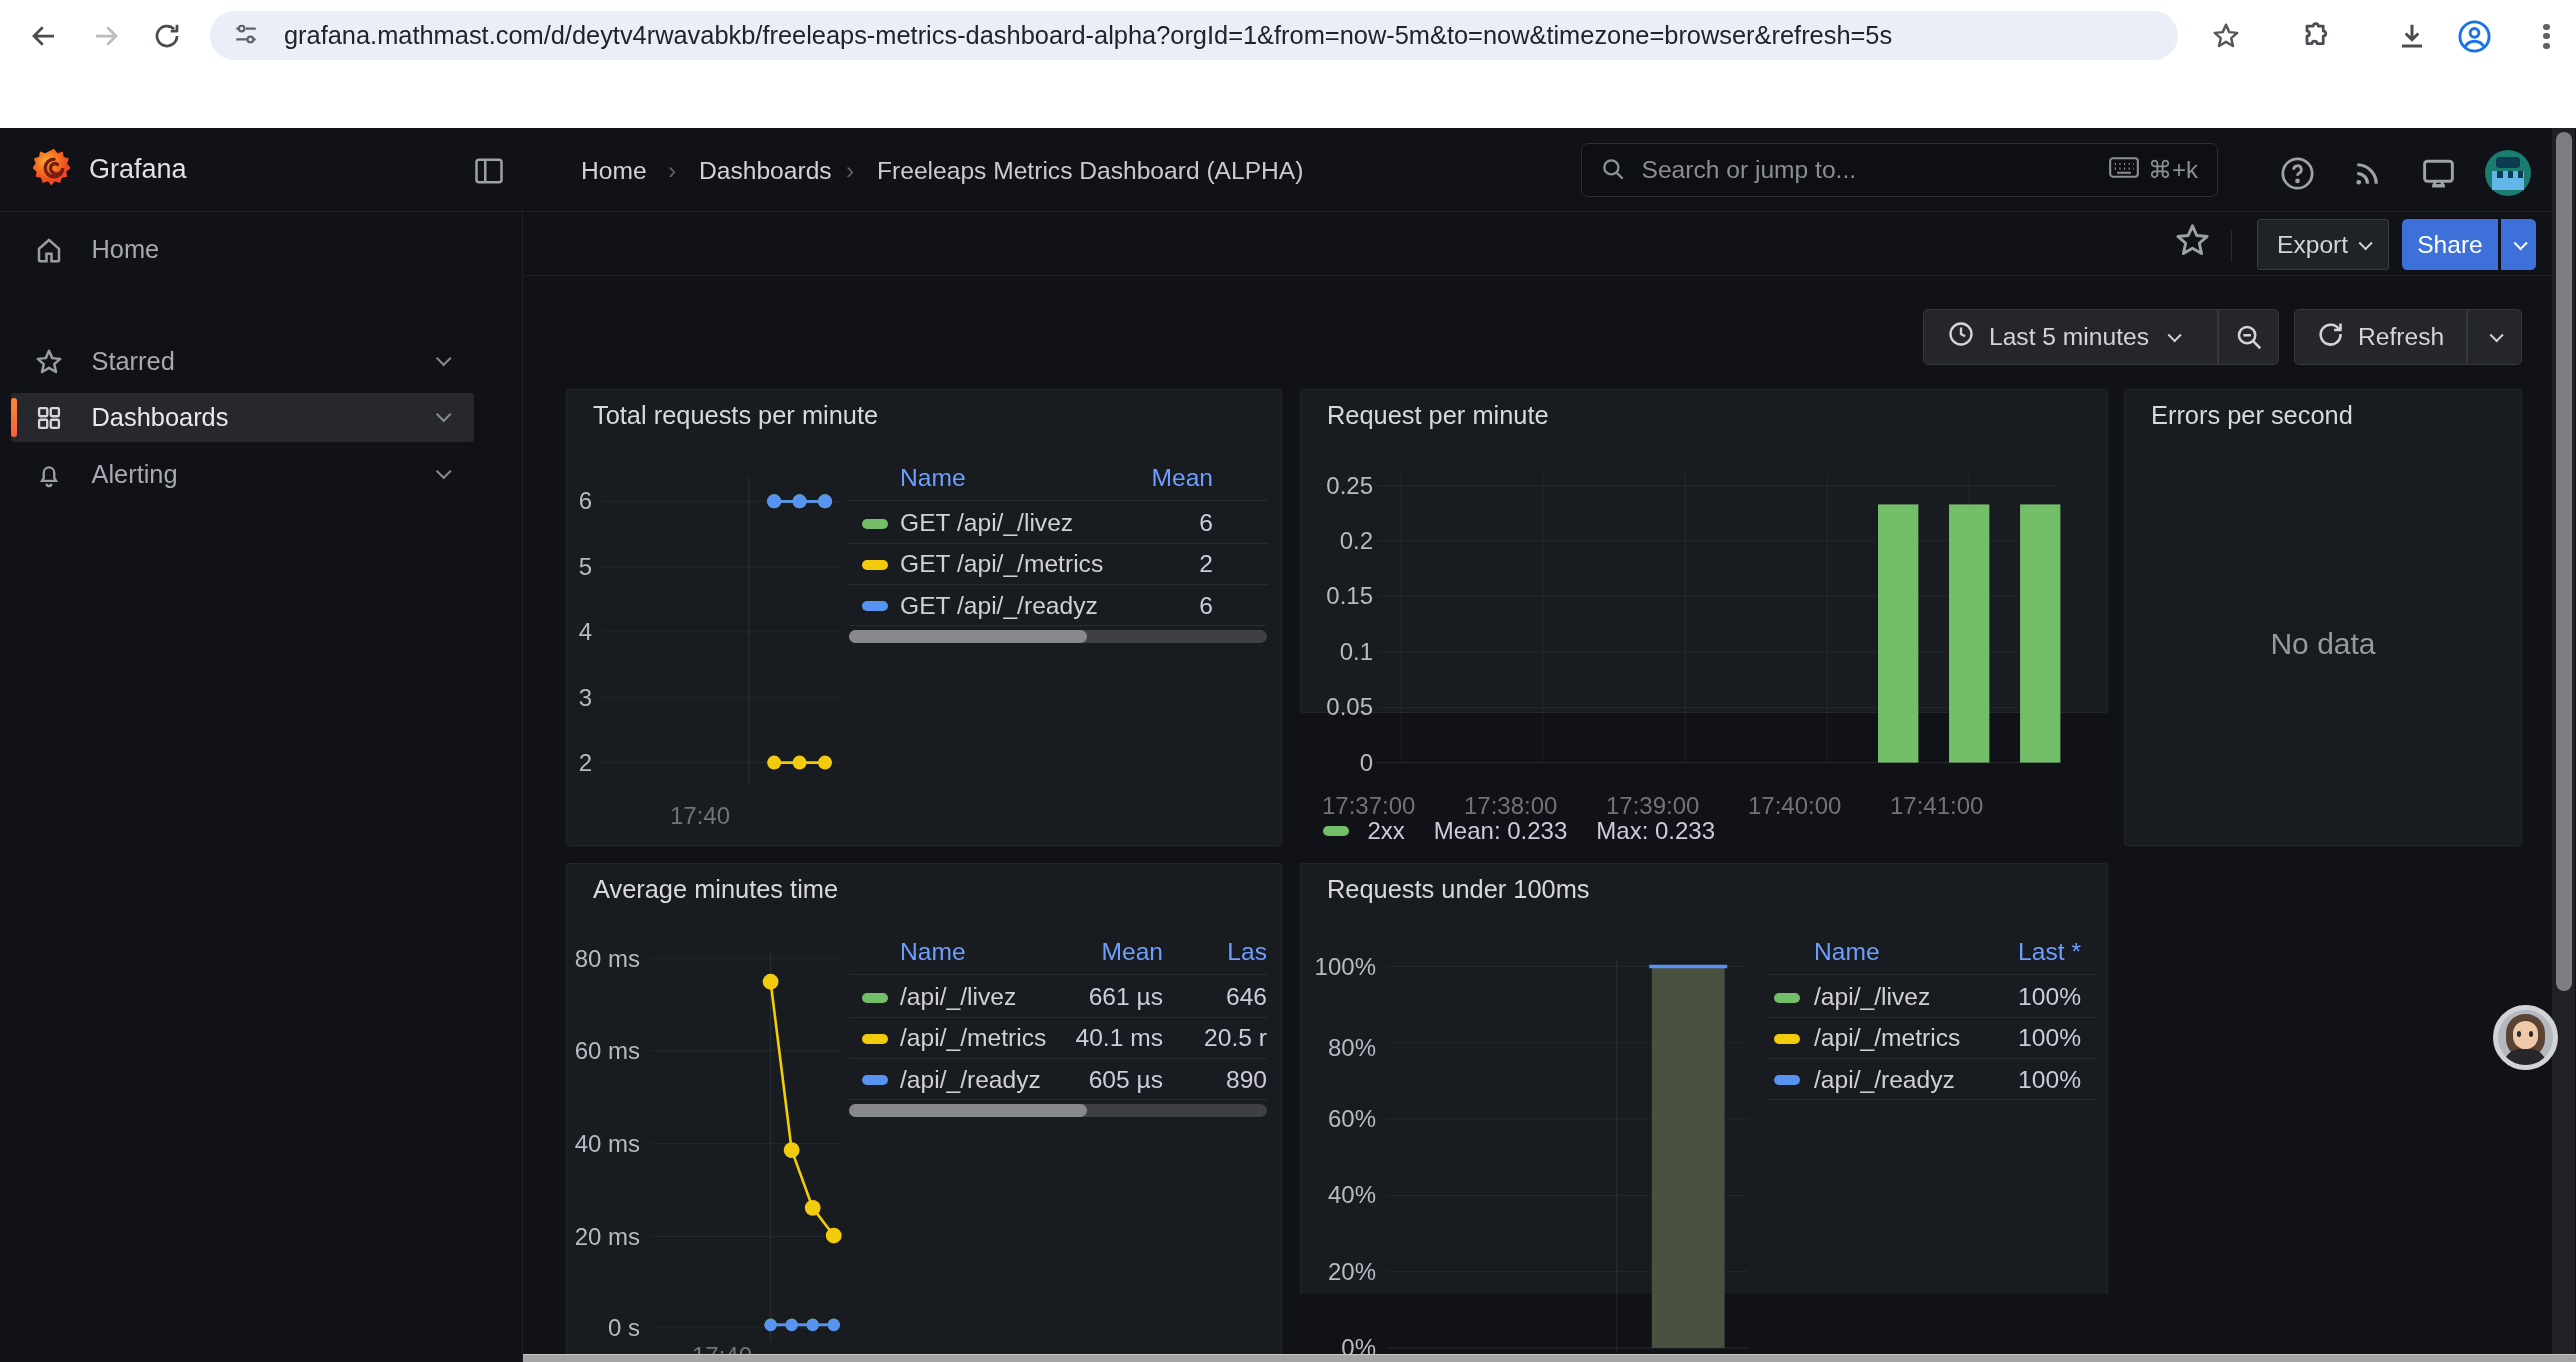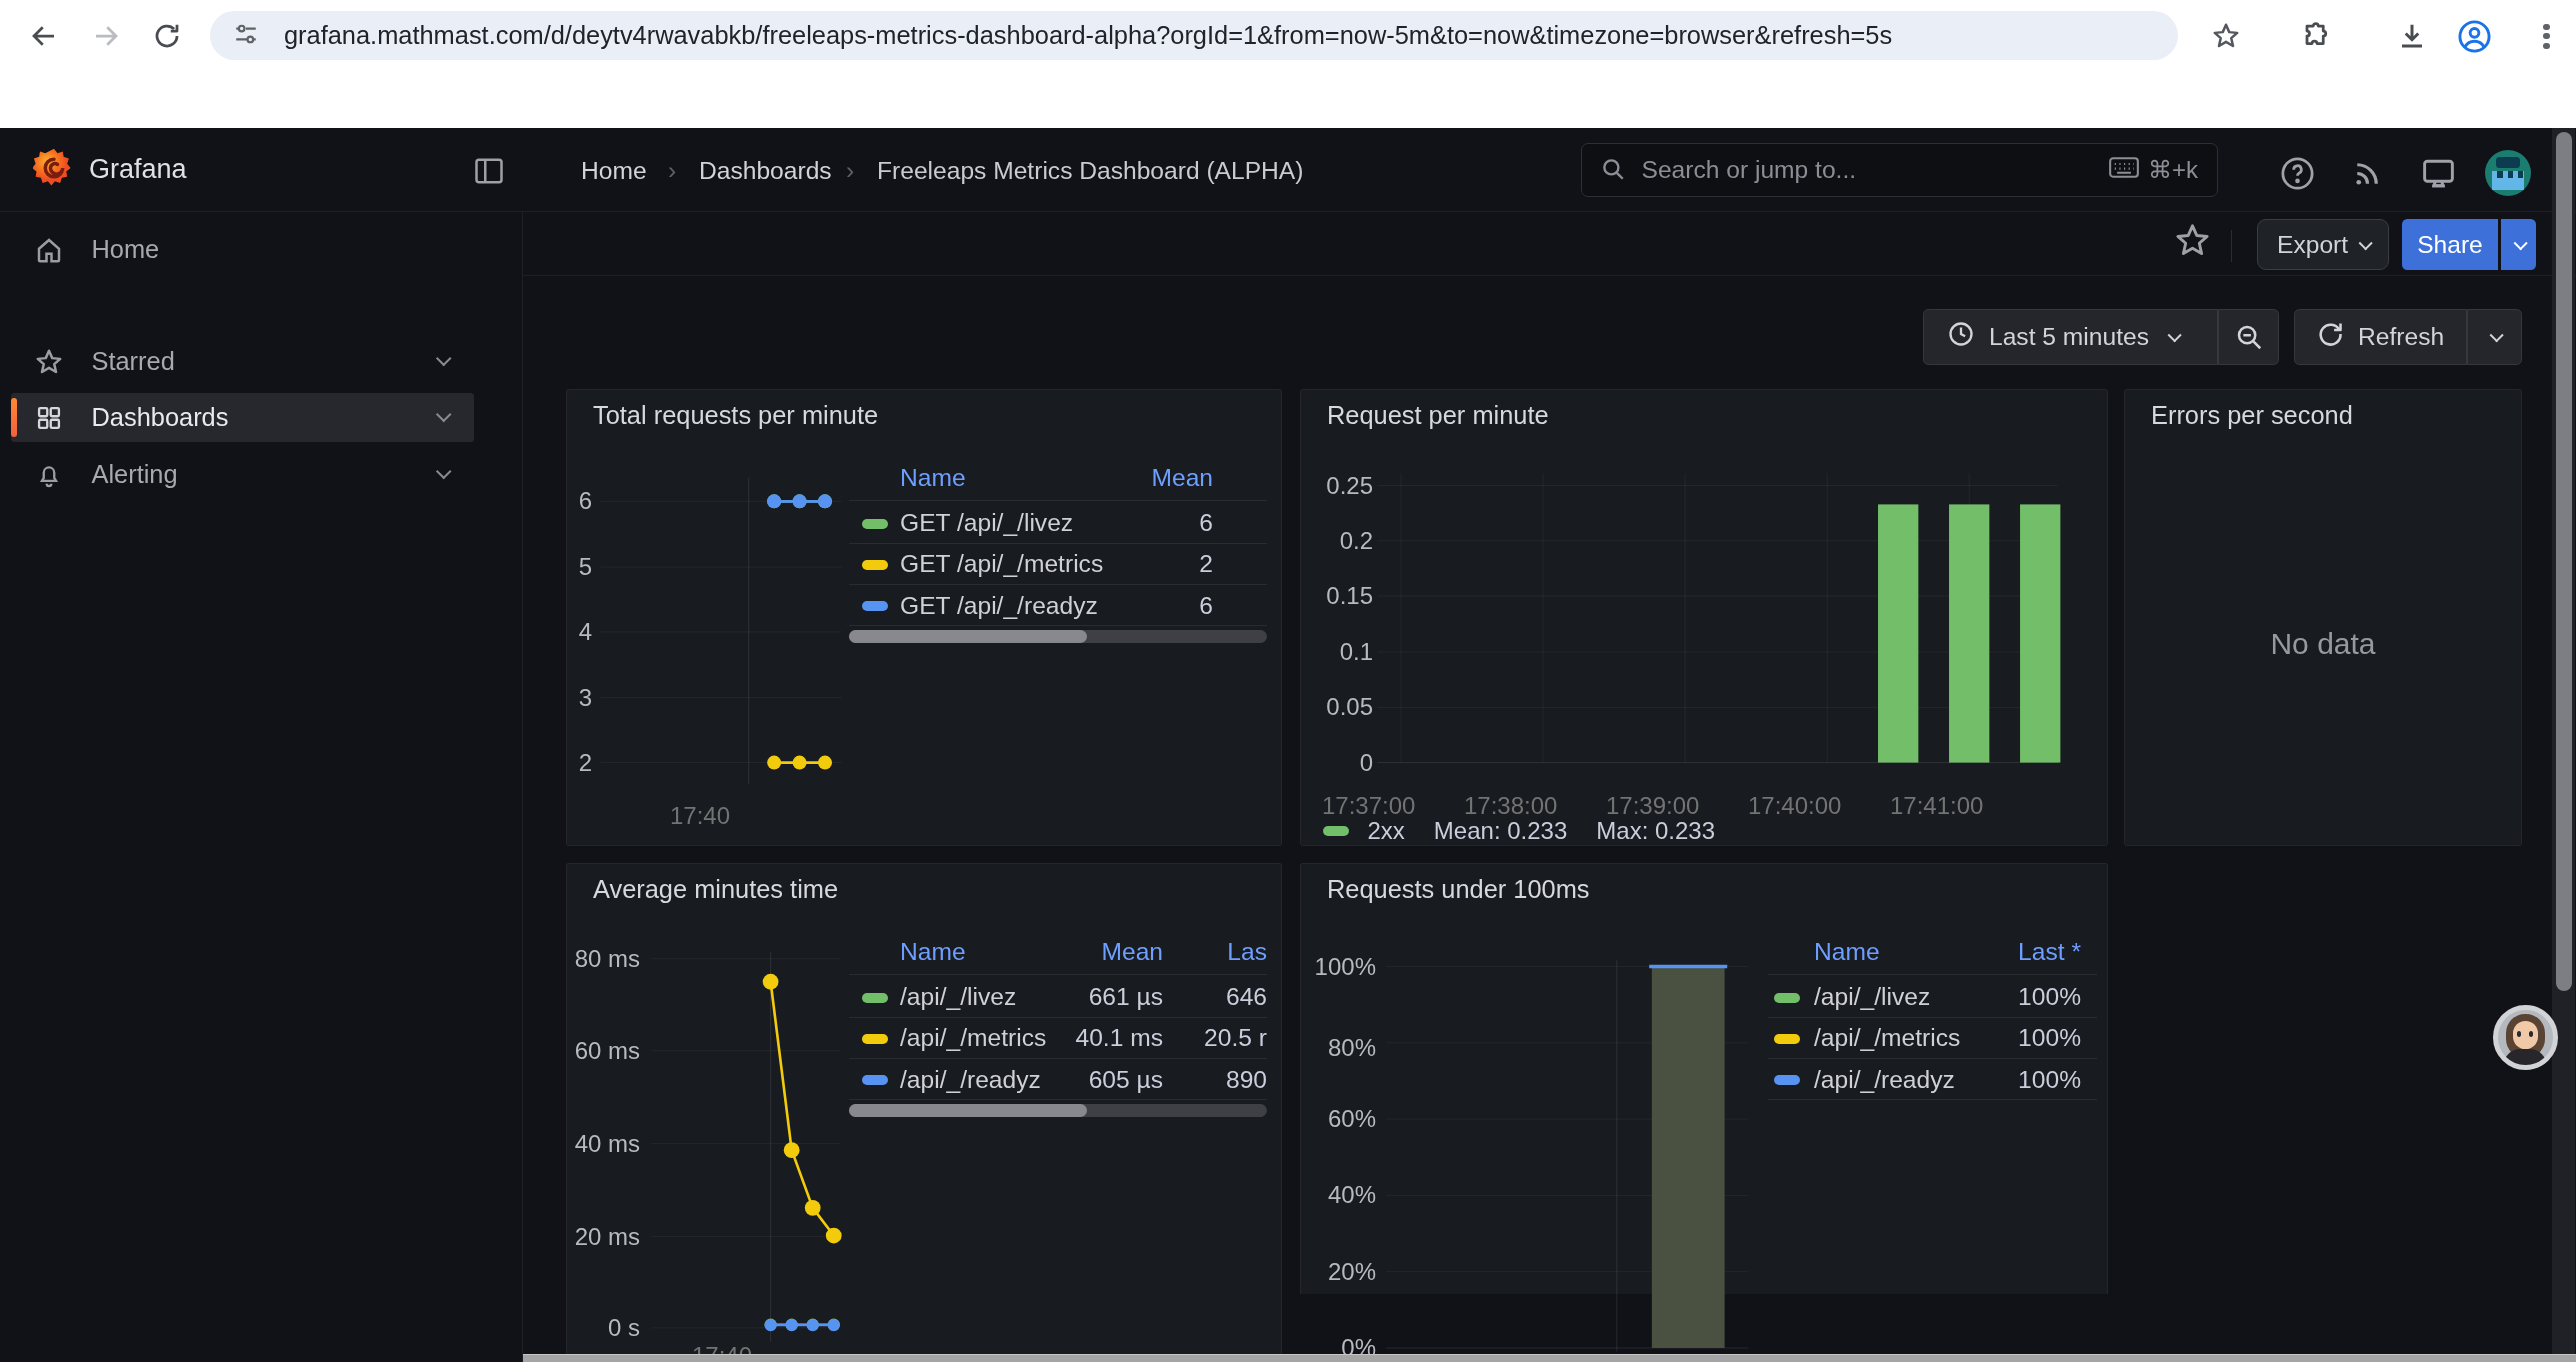--- a/index.html
+++ b/index.html
@@ -34,21 +34,21 @@
   .sidebar { left:0; top:84px; width:523px; height:1150px; border-right:0.9px solid #1e2025; }
   .side-item { left:10.5px; width:463px; height:49px; border-radius:3.5px; display:flex; align-items:center; cursor:pointer; }
   .side-item.active { background:#26282e; }
   .side-ico { position:absolute; left:23px; width:30px; height:30px; display:flex; align-items:center; justify-content:center; }
   .side-label { position:absolute; left:81px; font-size:25.4px; color:#a6a9b0; }
   .side-item.active .side-label { color:#e9eaec; }
   .accent-bar { position:absolute; left:0.9px; top:5.3px; width:6.1px; height:39px; border-radius:3.5px; background:linear-gradient(180deg,#ff8833,#f55f3e); }
   .chev { display:inline-block; width:11.4px; height:11.4px; border-right:2.6px solid #888b92; border-bottom:2.6px solid #888b92; transform:rotate(45deg); }
   .side-chev { position:absolute; right:24.6px; top:16px; }
 
-  .btn { display:flex; align-items:center; background:#1f2227; border:0.9px solid #3b3d44; border-radius:9px; color:#d3d4d8; font-size:24.6px; }
+  .btn { display:flex; align-items:center; background:#1f2227; border:0.9px solid #3b3d44; border-radius:3px; color:#d3d4d8; font-size:24.6px; }
   .btn-blue { background:#3d71d9; border:none; color:#ffffff; font-weight:500; }
   .tchev { width:9.6px; height:9.6px; border-right:2.6px solid currentColor; border-bottom:2.6px solid currentColor; transform:rotate(45deg) translateY(-2.6px); }
 
   
   .panel { background:#181b1f; border:0.9px solid #24262c; border-radius:2.6px; }
   .panel-title { position:absolute; left:26px; top:10.5px; font-size:25.4px; font-weight:500; color:#d8d9dd; }
   .plot-svg { position:absolute; left:0; top:0; }
   .tick-y { position:absolute; text-align:right; font-size:24px; color:#b8bac2; }
   .tick-x { position:absolute; text-align:left; font-size:24px; color:#737373; }
   .nodata { position:absolute; width:100%; text-align:center; font-size:30px; color:#97999f; }
@@ -359,21 +359,21 @@
         <div class="lg-name" style="position:absolute;left:333px;top:160px">GET /api/_/metrics</div>
         <div class="lg-val" style="position:absolute;left:453px;top:160px;width:193px">2</div>
         <div class="lg-sep" style="position:absolute;left:282px;top:194px;width:418px"></div>
         <div class="lg-chip" style="position:absolute;left:295px;top:211px;background:#5794F2"></div>
         <div class="lg-name" style="position:absolute;left:333px;top:202px">GET /api/_/readyz</div>
         <div class="lg-val" style="position:absolute;left:453px;top:202px;width:193px">6</div>
         <div class="lg-sep" style="position:absolute;left:282px;top:235px;width:418px"></div>
         <div class="lg-sb-track" style="position:absolute;left:282px;top:240px;width:418px"></div>
         <div class="lg-sb-thumb" style="position:absolute;left:282px;top:240px;width:238px"></div>
       </div>
-    <div id="p2" class="abs panel" style="left:1300px; top:261px; width:808px; height:457px">
+    <div id="p2" class="abs panel" style="left:1300px; top:261px; width:808px; height:324px">
       <div class="panel-title">Request per minute</div>
       <div class="abs p2-legend" style="left:22px; top:427px">
         <span class="lg-chip" style="position:static; background:#73BF69"></span>
         <span style="margin-left:-10.5px">2xx</span>
         <span>Mean: 0.233</span>
         <span>Max: 0.233</span>
       </div>
     <svg class="plot-svg" width="806" height="455" viewBox="0 0 919 519">
           <line x1="87" y1="109" x2="863" y2="109" stroke="rgba(204,204,220,0.08)" stroke-width="1"></line>
           <line x1="87" y1="172" x2="863" y2="172" stroke="rgba(204,204,220,0.08)" stroke-width="1"></line>

